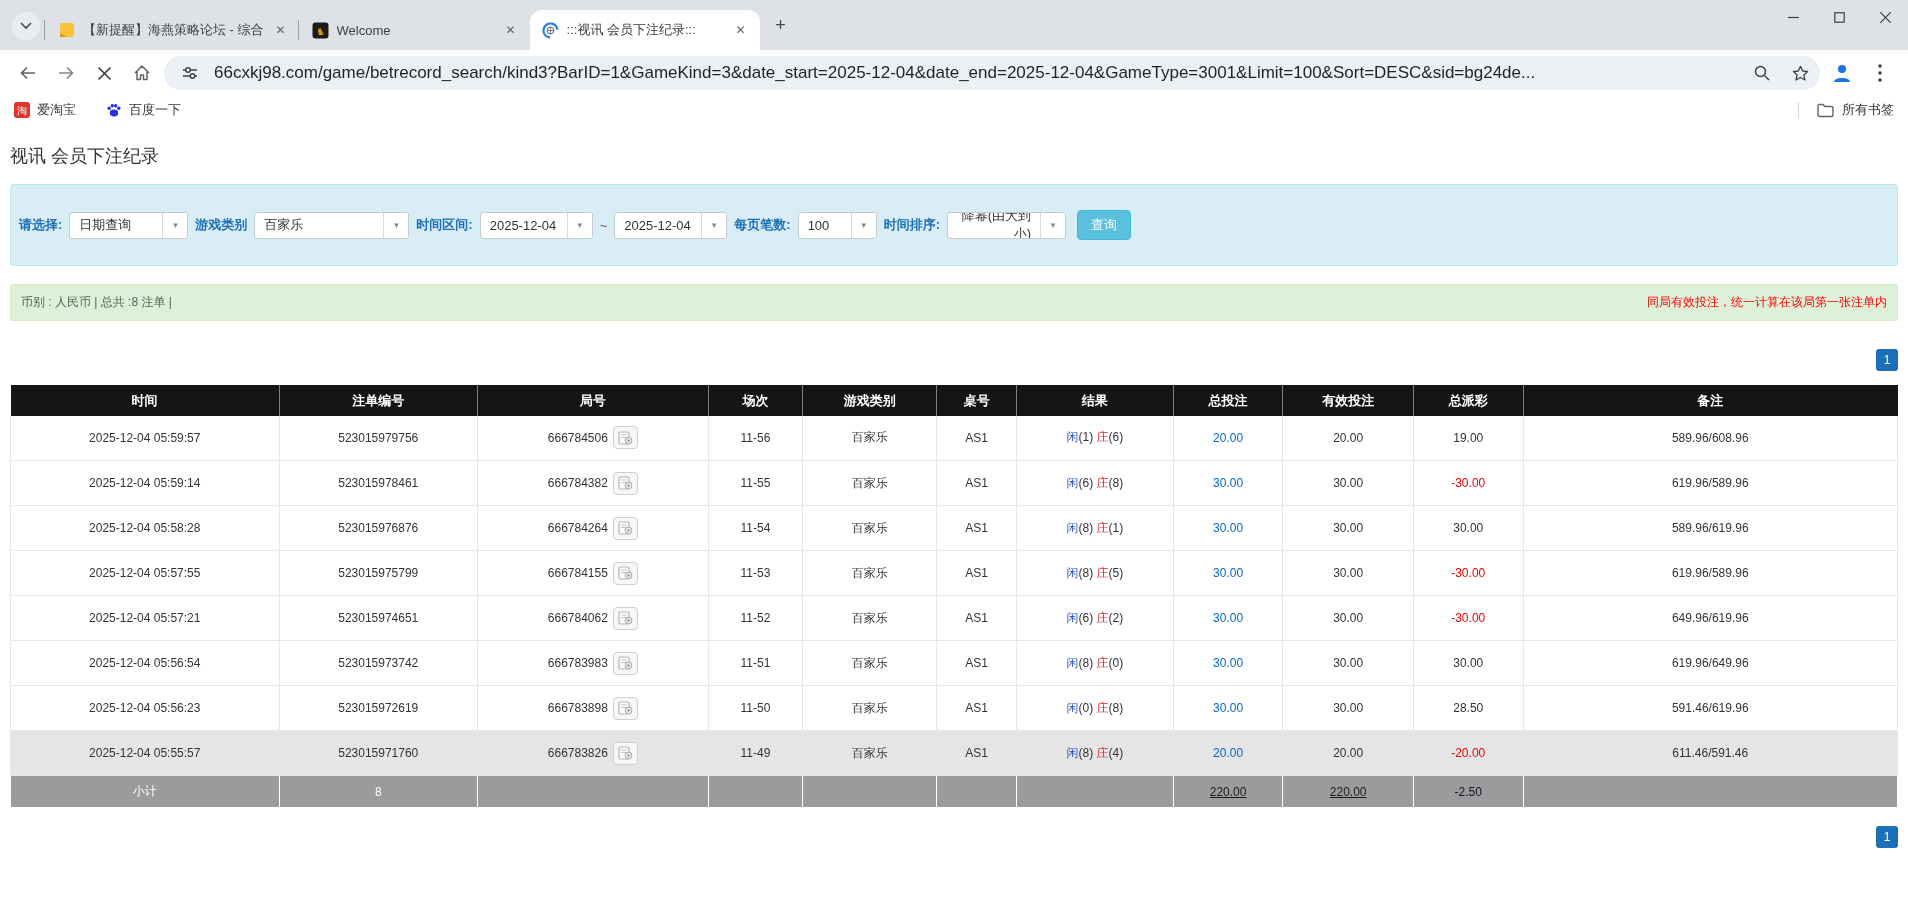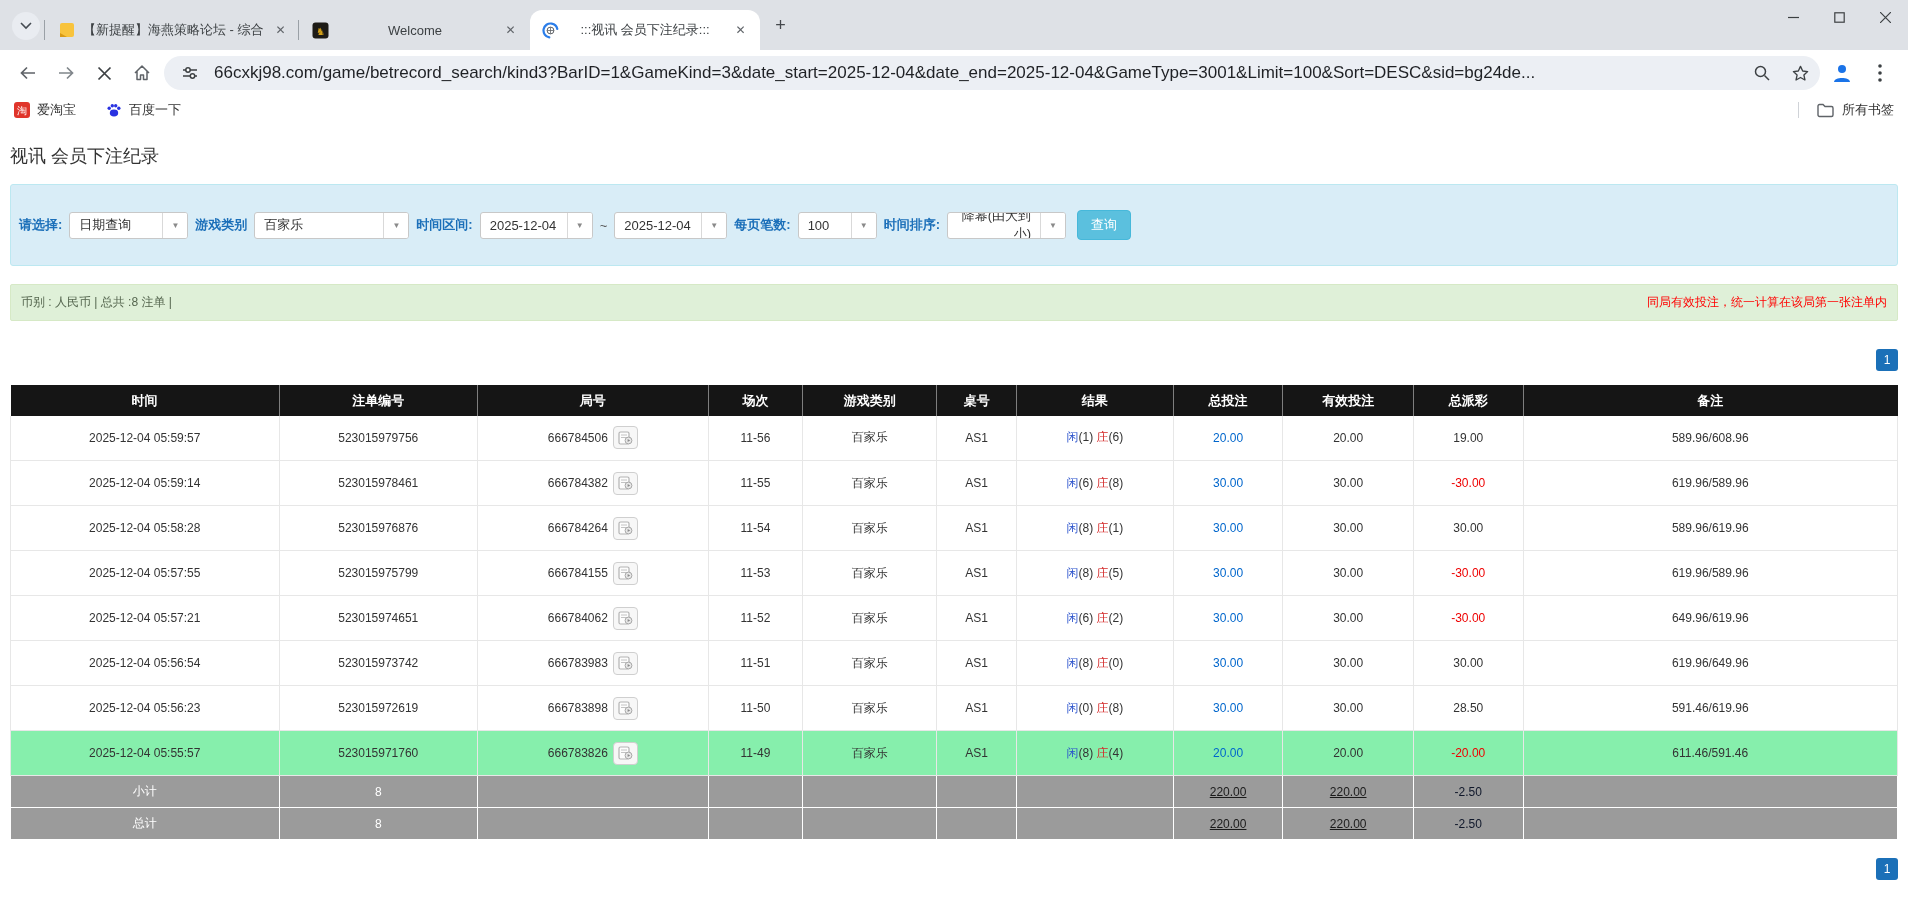--- a/index.html
+++ b/index.html
@@ -8,21 +8,21 @@
 
   
   .tabbar { height:50px; background:#dee1e6; display:flex; align-items:flex-end; padding-left:6px; position:relative; }
   .tab-search { width:28px; height:28px; margin:0 6px 10px 6px; border-radius:50%; background:#e9ecf1;
     display:flex; align-items:center; justify-content:center; color:#454b52; }
   .tab { height:40px; display:flex; align-items:center; gap:8px; padding:0 10px 0 12px;
     border-radius:10px 10px 0 0; max-width:300px; min-width:230px; font-size:13px; color:#3c4043; position:relative; }
   .tab.inactive { background:transparent; }
   .tab.inactive:not(:first-of-type)::before { content:""; position:absolute; left:-2px; top:10px; bottom:10px; width:1px; background:#9aa0a6; }
   .tab.active { background:#fff; border-radius:12px 12px 0 0; z-index:2; }
-  .tab .title { flex:1; white-space:nowrap; overflow:hidden; text-overflow:ellipsis;text-align:center; }
+  .tab .title { flex:1; white-space:nowrap; overflow:hidden; text-overflow:ellipsis; }
   .tab .closex { width:18px; height:18px; border-radius:50%; display:flex; align-items:center; justify-content:center;
     font-size:12px; color:#5f6368; }
   .favicon { width:17px; height:17px; flex:0 0 auto; display:flex; align-items:center; justify-content:center; }
   .newtab-btn { width:26px; height:26px; margin:0 0 12px 8px; display:flex; align-items:center; justify-content:center;
     font-size:18px; color:#45484d; border-radius:50%; }
   .win-controls { position:absolute; right:0; top:0; height:34px; display:flex; }
   .win-btn { width:46px; height:34px; display:flex; align-items:center; justify-content:center; color:#3c4043; font-size:13px; }
 
   .toolbar { height:46px; background:#fff; display:flex; align-items:center; padding:0 12px; gap:6px; }
   .nav-btn { width:32px; height:32px; display:flex; align-items:center; justify-content:center; border-radius:50%; }
@@ -61,21 +61,21 @@
   .pager { margin-top:28px; display:flex; justify-content:flex-end; }
   .pager.bottom { margin-top:18px; }
   .page-btn { width:22px; height:22px; background:#1b70b8; color:#fff; font-size:12px; border-radius:3px;
     display:flex; align-items:center; justify-content:center; }
 
   table.bets { width:100%; border-collapse:collapse; margin-top:14px; font-size:12px; color:#333; table-layout:fixed; }
   table.bets th { background:#151515; color:#fff; font-size:13px; font-weight:bold; height:30px;
     border-right:1px solid #7e7e7e; border-top:1px solid #151515; }
   table.bets th:last-child { border-right:1px solid #151515;font-family:Liberation Serif, serif; }
   table.bets td { height:45px; text-align:center; border:1px solid #e7e7e7; border-top:none; background:#fff; }
-  tr.hl td { background:#86efac; }
+  tr.hl td { background:#e5e5e5; }
   tr.sum td { background:#9b9b9b; color:#fff; height:32px; border:1px solid #fff; }
   .amt-link { color:#0066cc; }
   .neg { color:#ee0000; }
   tr.sum .amt { color:#1b1b1b;text-decoration:underline; }
   tr.sum .neg { color:#0f172a; }
   .res-p { color:#2a52cc; } .res-b { color:#d42a2a; } .res-n { color:#333; }
   .round-wrap { display:inline-flex; align-items:center; gap:5px; }
   .video-btn { width:25px; height:23px; border:1px solid #cfcfcf; border-radius:4px; background:#f7f7f7;
     display:inline-flex; align-items:center; justify-content:center; cursor:pointer; }
 
@@ -505,32 +505,19 @@
           <td></td>
           <td></td>
           <td></td>
           <td></td>
           <td></td>
           <td><span class="amt">220.00</span></td>
           <td><span class="amt">220.00</span></td>
           <td><span class="neg">-2.50</span></td>
           <td></td>
         </tr>
-        <tr class="sum">
-          <td>总计</td>
-          <td>8</td>
-          <td></td>
-          <td></td>
-          <td></td>
-          <td></td>
-          <td></td>
-          <td><span class="amt">220.00</span></td>
-          <td><span class="amt">220.00</span></td>
-          <td><span class="neg">-2.50</span></td>
-          <td></td>
-        </tr>
       </tbody>
   </table>
 
   <div class="pager bottom">
     <span class="page-btn">1</span>
   </div>
 </div>
 
 </body></html>

